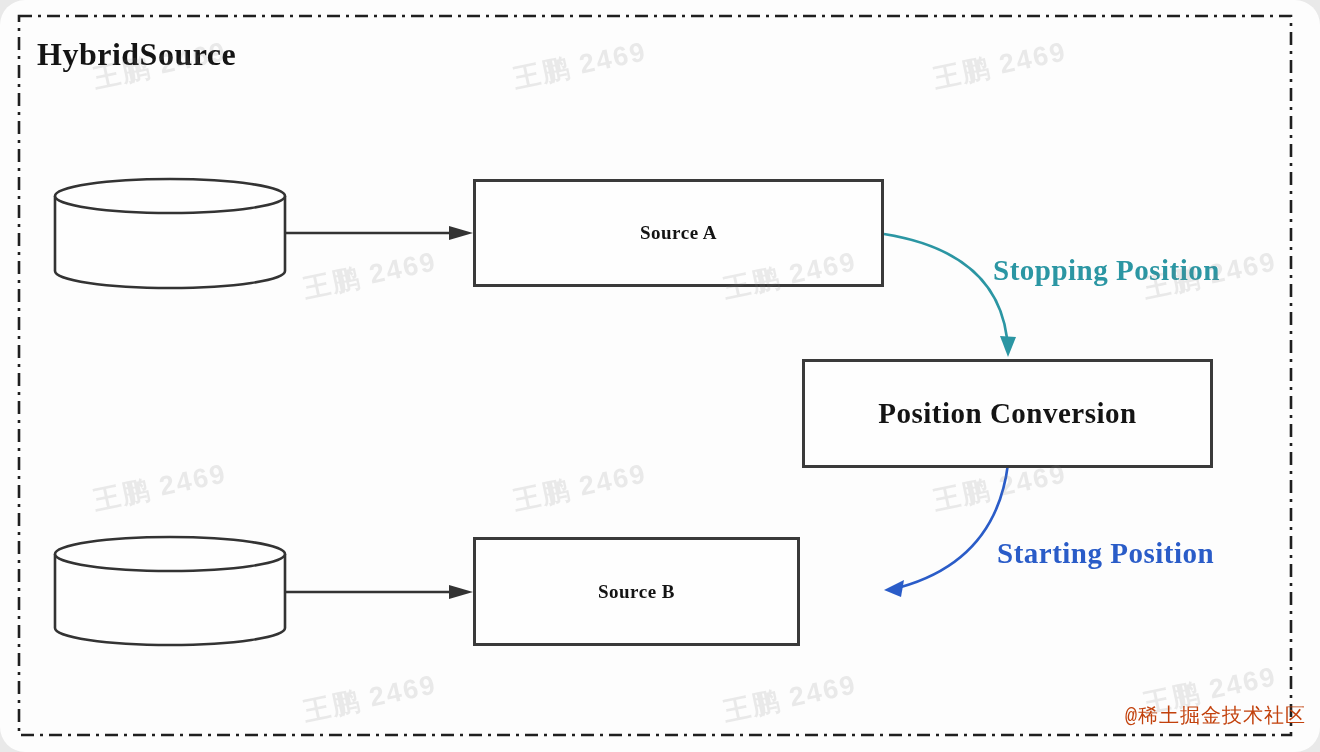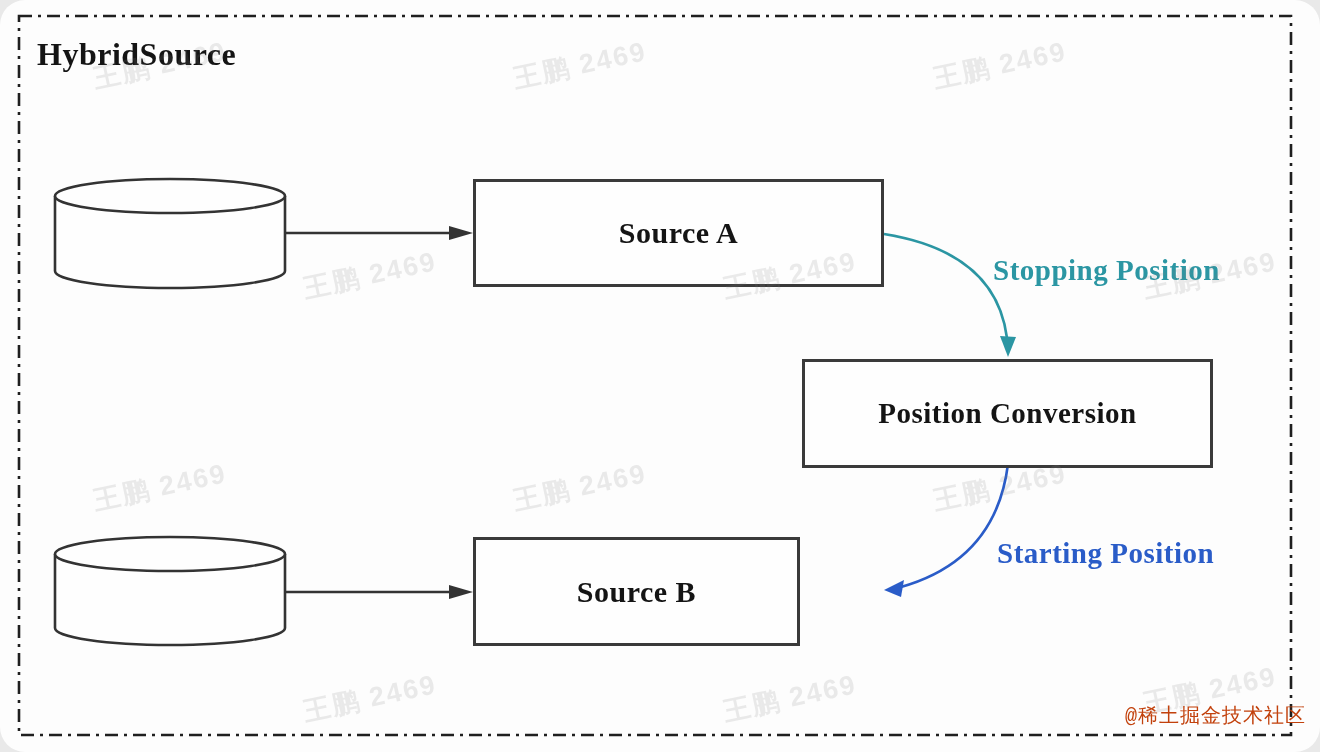--- a/index.html
+++ b/index.html
@@ -14,21 +14,21 @@
   
   #shape-layer{position:absolute;left:0;top:0;z-index:1;}
   .node-box{
     position:absolute;z-index:2;
     background:#fefefe;
     border:3px solid #3a3a3a;
     box-sizing:border-box;
     display:flex;align-items:center;justify-content:center;
   }
   .node-label{
-    font-weight:bold;font-size:30px;color:#141414;letter-spacing:.5px;
+    font-weight:bold;font-size:19px;color:#141414;letter-spacing:.5px;
   }
   #box-position-conversion .node-label{font-size:29px;}
   #diagram-title{
     position:absolute;left:37px;top:36px;z-index:3;
     font-weight:bold;font-size:32px;color:#141414;letter-spacing:.5px;
   }
   .edge-label{
     position:absolute;z-index:3;
     font-weight:bold;font-size:29px;letter-spacing:.5px;white-space:nowrap;
   }

